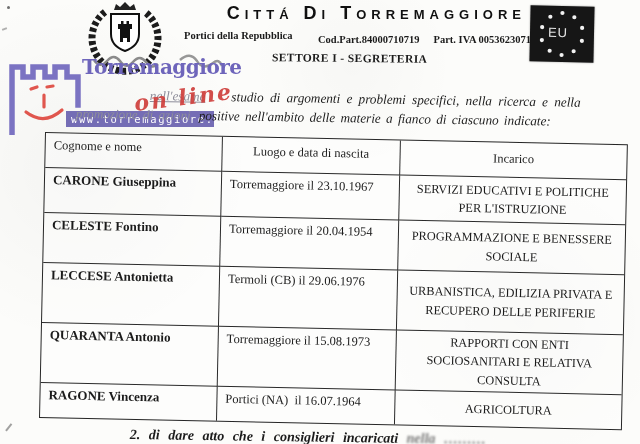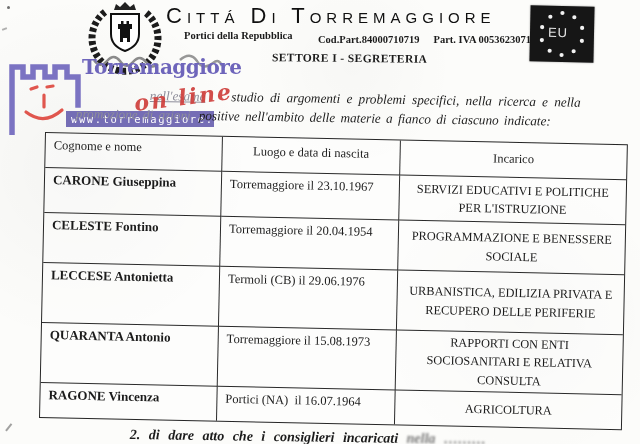--- a/index.html
+++ b/index.html
@@ -11,22 +11,22 @@
       radial-gradient(circle at 82% 72%, rgba(0,0,0,0.025), transparent 24%),
       radial-gradient(circle at 55% 15%, rgba(0,0,0,0.02), transparent 20%);
     font-family:"Liberation Serif", serif;color:#1b1b1b;
   }
   .abs{position:absolute;}
 
   
   .doc-title{
     left:166px;top:3px;width:360px;
     font-family:"Liberation Sans", sans-serif;
-    font-variant:small-caps;font-weight:400;font-size:22px;
-    letter-spacing:5px;color:#101010;white-space:nowrap;
+    font-variant:small-caps;font-weight:700;font-size:18px;
+    letter-spacing:5px;color:#101010;white-space:nowrap;text-align:right;
   }
   .doc-address{left:184px;top:30px;font-size:10.5px;font-weight:600;}
   .doc-fiscal{left:318px;top:34px;font-size:10.5px;font-weight:600;white-space:nowrap;}
   .doc-fiscal .gap{display:inline-block;width:14px;}
   .doc-dept{left:272px;top:52px;font-size:11.5px;font-weight:700;letter-spacing:.4px;transform:rotate(.6deg);}
 
   
   .eu-flag{left:530px;top:6px;width:64px;height:56px;background:#161616;transform:rotate(1.2deg);box-shadow:0 0 2px rgba(0,0,0,.4);}
   .eu-label{position:absolute;left:18px;top:19px;color:#e4e4e4;font-family:"Liberation Sans",sans-serif;font-size:13px;letter-spacing:1px;}
 

